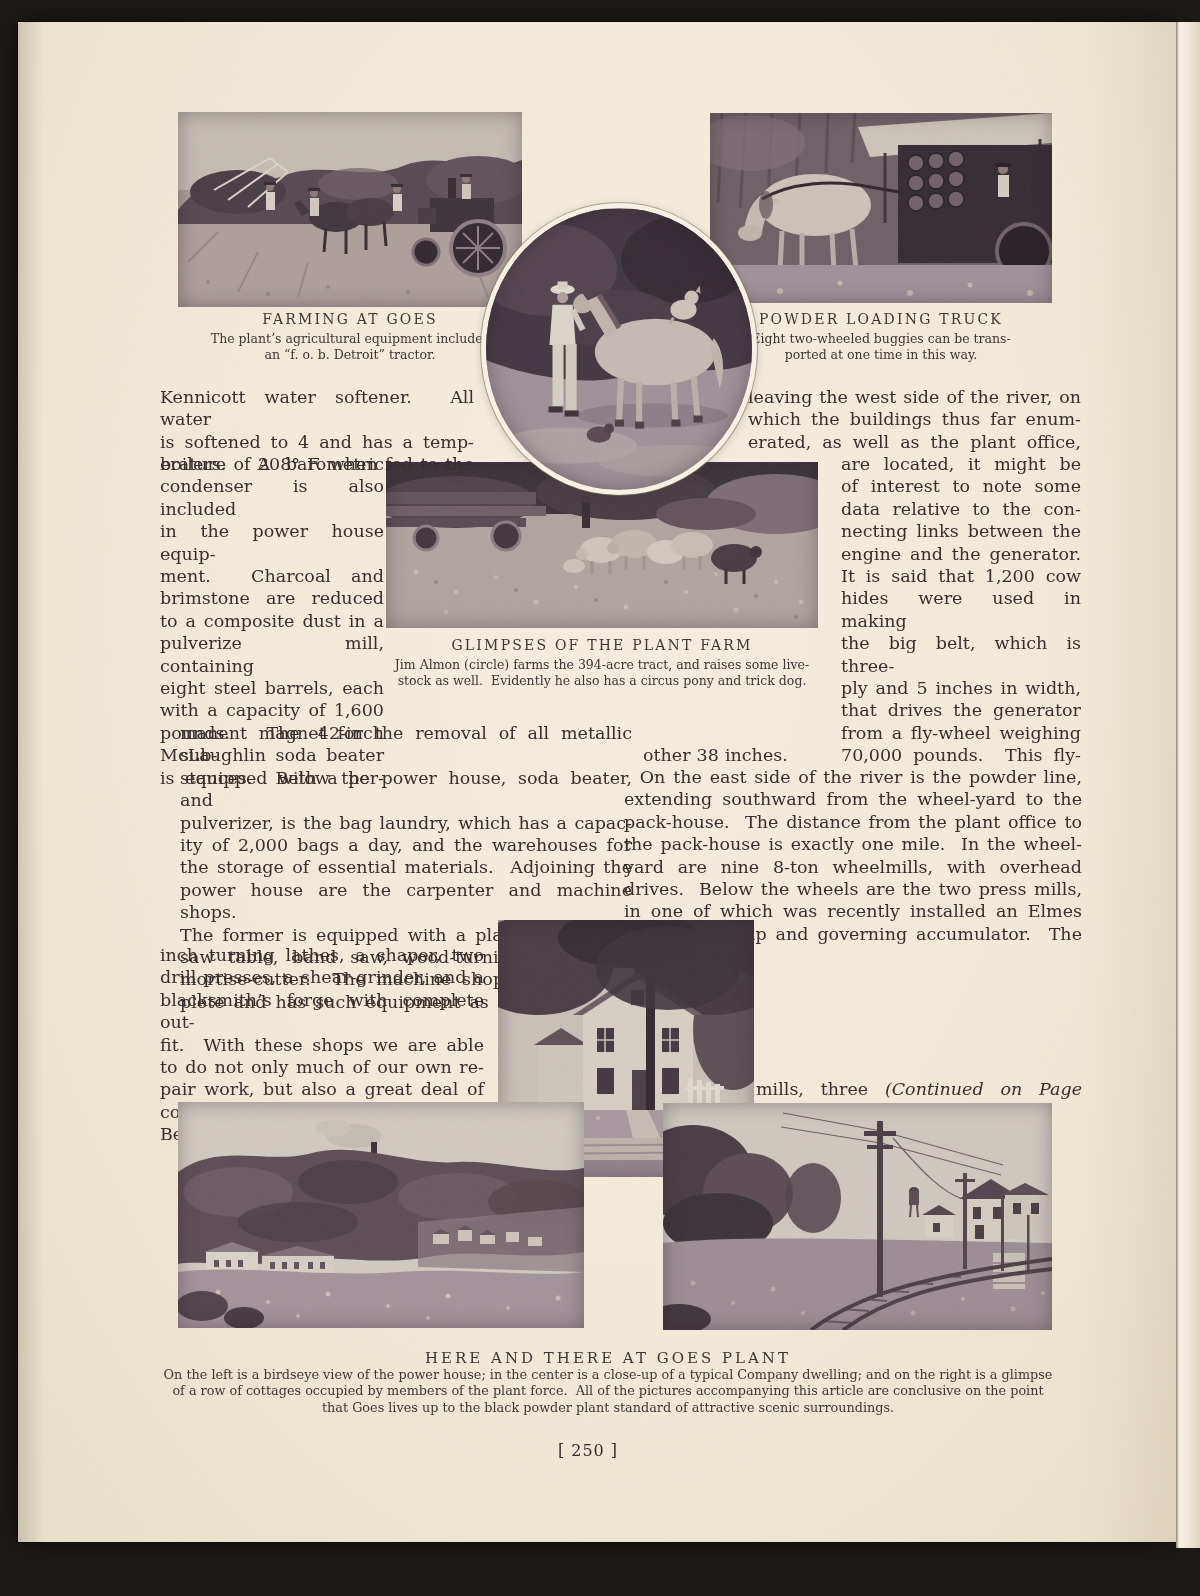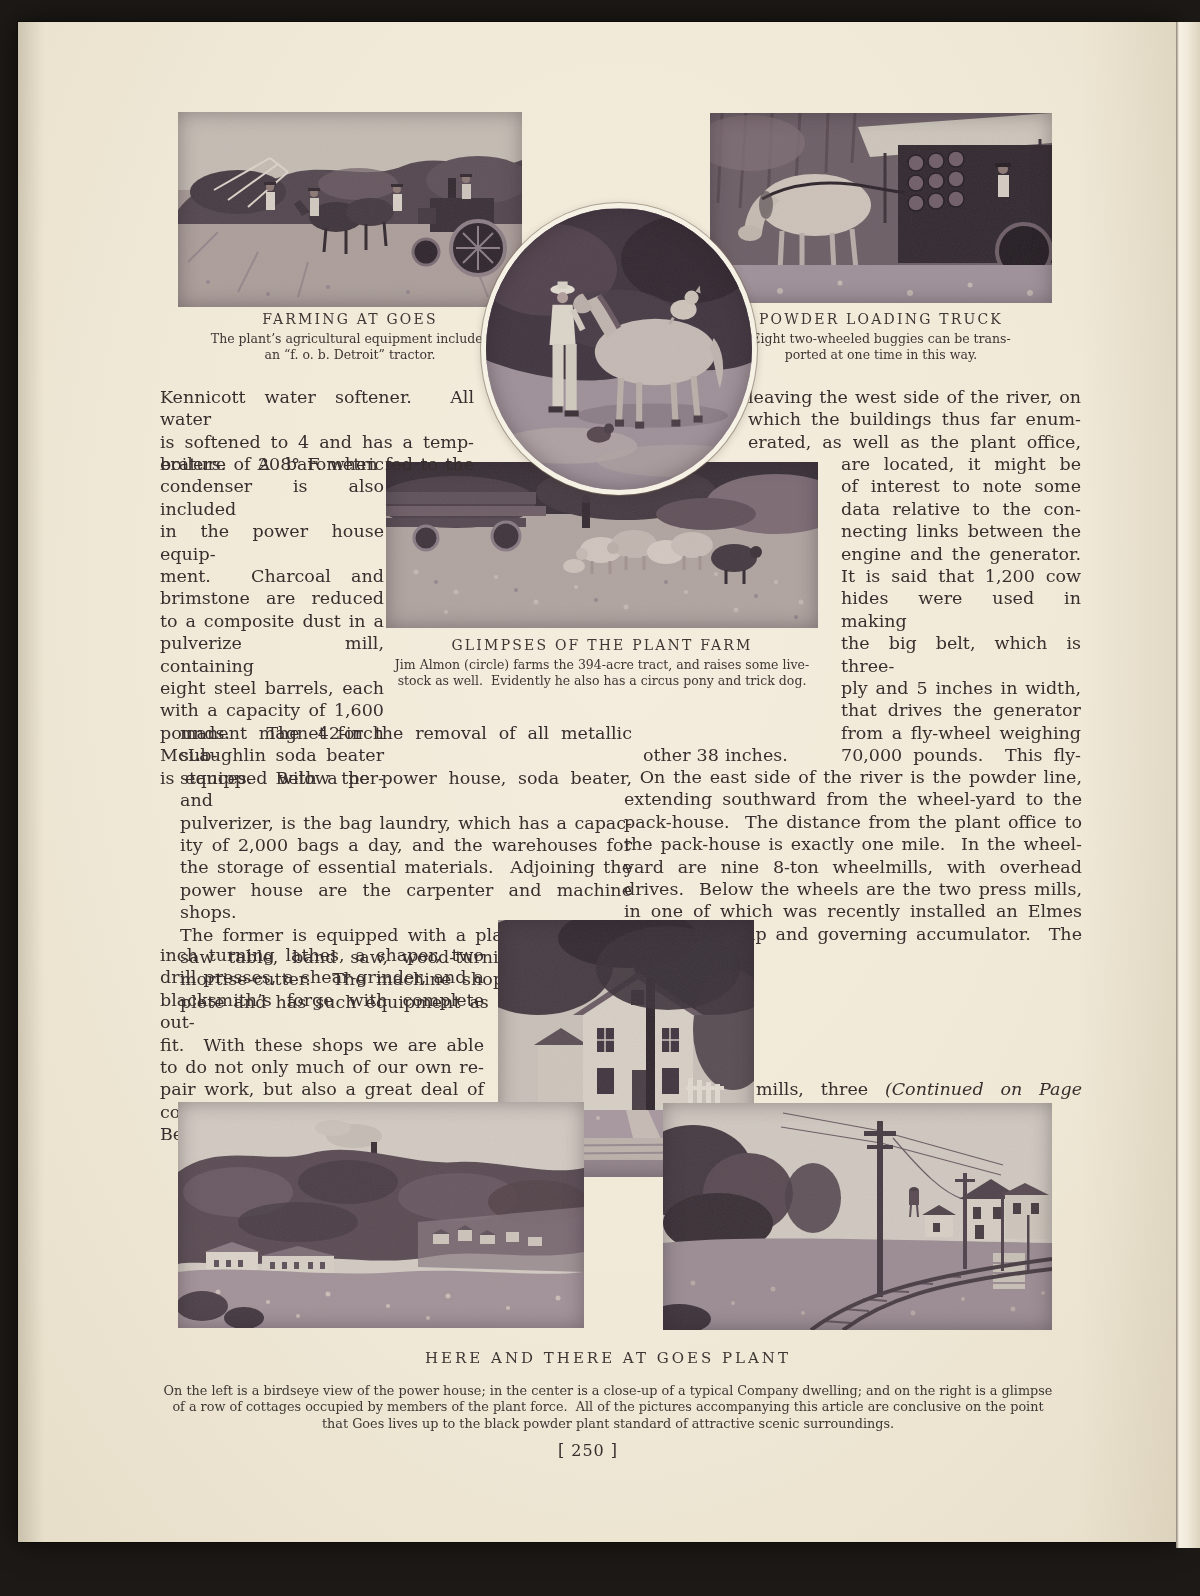--- a/index.html
+++ b/index.html
@@ -35,21 +35,21 @@
 
   
   .tb{position:absolute;color:#372f2d;font-size:17.5px;line-height:22.4px;
       white-space:pre-wrap;text-align:justify;text-align-last:justify;word-spacing:.5px;}
   .tb.leftline{text-align-last:left;margin-left:19px;}
   .ital{font-style:italic;}
   .cap{position:absolute;color:#3d3734;text-align:center;}
   .cap .cap-title{font-size:14px;letter-spacing:2.2px;font-weight:500;white-space:pre;}
   .cap .cap-body{font-size:12.5px;line-height:16px;white-space:pre-wrap;margin-top:4px;}
   #cap-bottom .cap-title{font-size:15px;letter-spacing:3px;}
-  #cap-bottom .cap-body{font-size:12.8px;line-height:16.4px;margin-top:16px;}
+  #cap-bottom .cap-body{font-size:12.8px;line-height:16.4px;margin-top:0;}
   #pageno{position:absolute;left:0;top:1441px;width:1176px;text-align:center;
       font-size:16px;letter-spacing:1px;color:#372f2d;}
 </style>
 </head>
 <body>
 
 <svg width="0" height="0" style="position:absolute" aria-hidden="true">
   <defs>
     <filter id="grain" x="0" y="0" width="100%" height="100%">
       <feTurbulence type="fractalNoise" baseFrequency="0.85" numOctaves="2"></feTurbulence>

